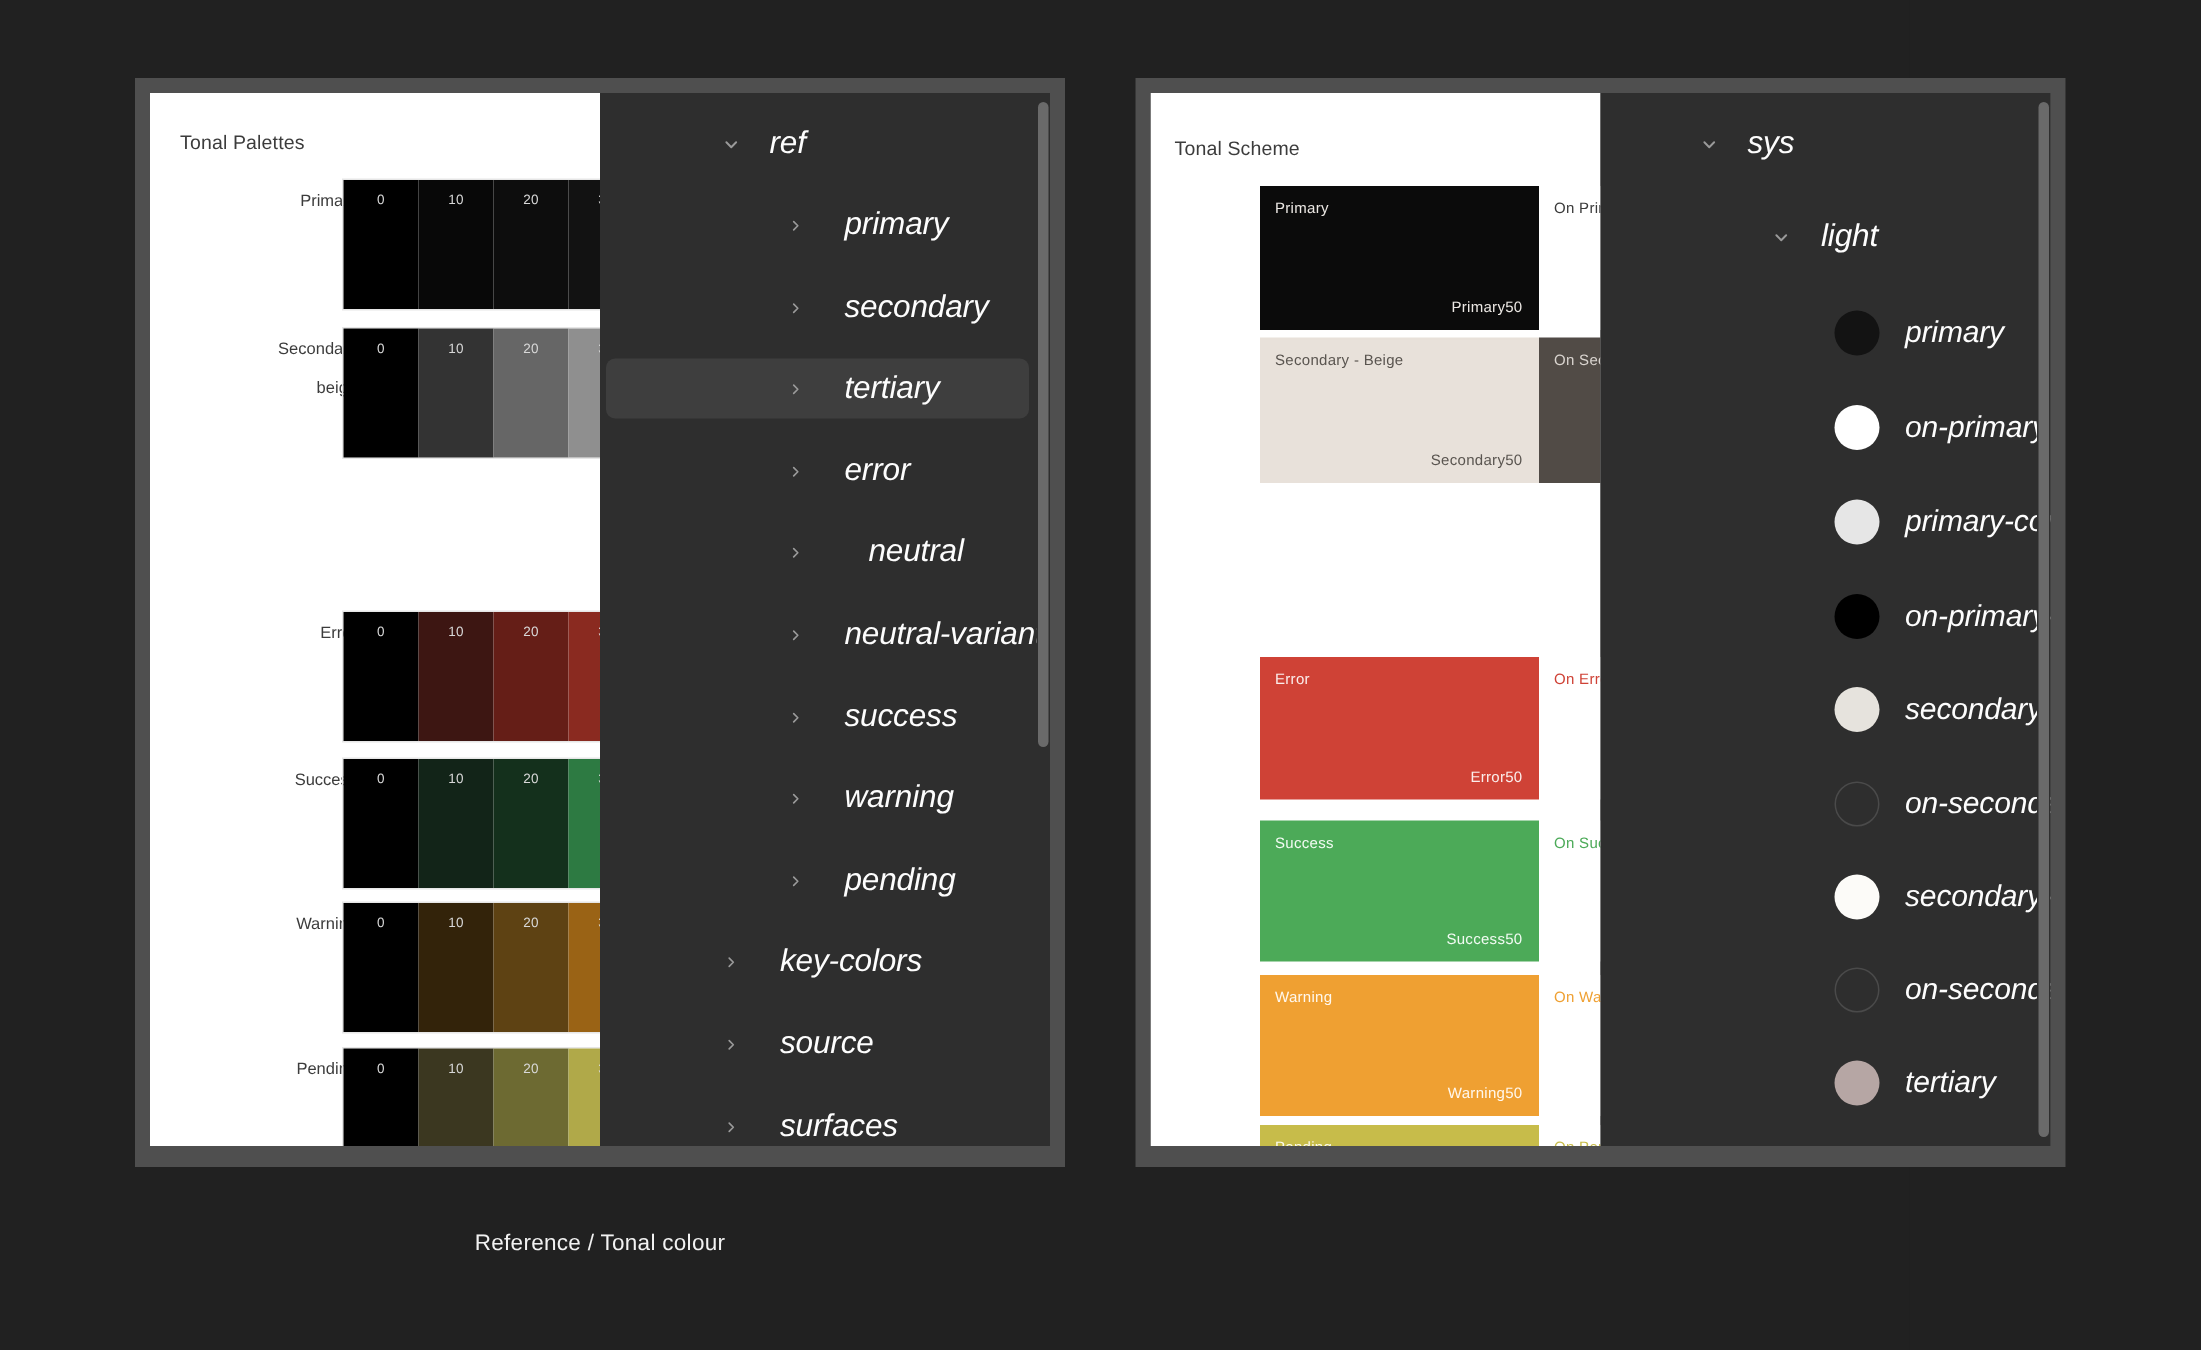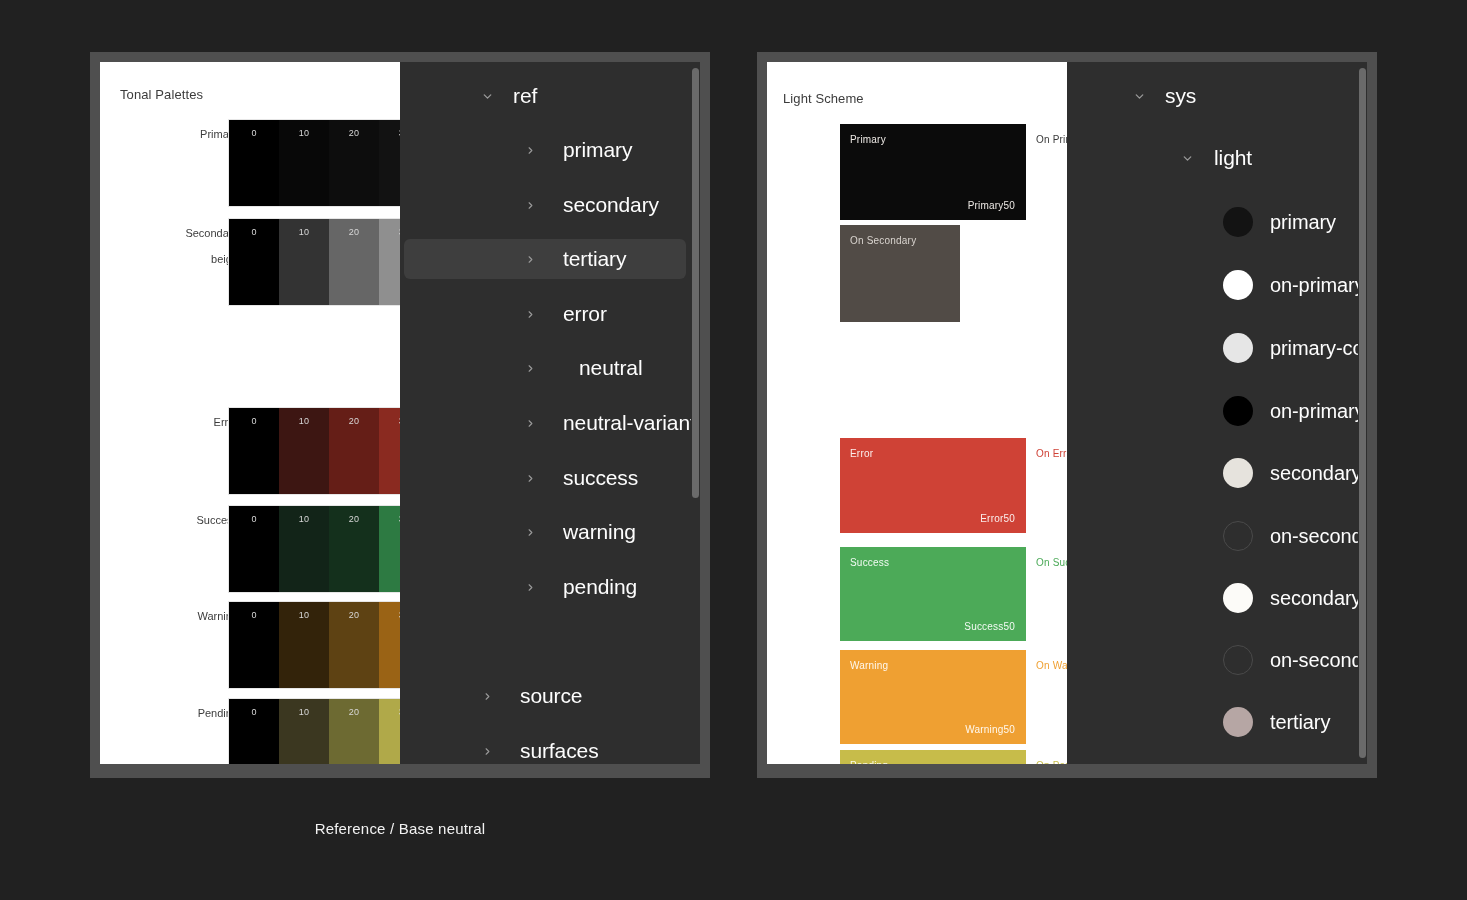--- a/index.html
+++ b/index.html
@@ -117,20 +117,21 @@
     color: #9a9a9a;
     font-size: 13px;
     line-height: 1;
     display: inline-block;
   }
   .chev svg { display: block; margin: 0 auto; }
   .tree-label {
     color: #fdfdfd;
     font-size: 21px;
     letter-spacing: -.1px;
+    font-style: italic;
   }
   .tree-label.sm { font-size: 20px; }
   .dot {
     flex: none;
     width: 30px; height: 30px;
     border-radius: 50%;
     margin-right: 17px;
   }
   .scrollbar {
     position: absolute;
@@ -362,20 +363,28 @@
 
         <div class="tree-row" style="top:505px;">
           <span class="chev" style="margin-left:113px;">
             <svg width="11" height="13" viewBox="0 0 16 16">
                 <path d="M6 4l4 4-4 4" fill="none" stroke="#9a9a9a" stroke-width="1.6" stroke-linecap="round" stroke-linejoin="round"></path>
               </svg>
           </span>
           <span class="tree-label" style="margin-left:20px;">pending</span>
         </div>
 
+        <div class="tree-row" style="top:559px;">
+          <span class="chev" style="margin-left:70px;">
+            <svg width="11" height="13" viewBox="0 0 16 16">
+                <path d="M6 4l4 4-4 4" fill="none" stroke="#9a9a9a" stroke-width="1.6" stroke-linecap="round" stroke-linejoin="round"></path>
+              </svg>
+          </span>
+          <span class="tree-label" style="margin-left:20px;">key-colors</span>
+        </div>
 
         <div class="tree-row" style="top:614px;">
           <span class="chev" style="margin-left:70px;">
             <svg width="11" height="13" viewBox="0 0 16 16">
                 <path d="M6 4l4 4-4 4" fill="none" stroke="#9a9a9a" stroke-width="1.6" stroke-linecap="round" stroke-linejoin="round"></path>
               </svg>
           </span>
           <span class="tree-label" style="margin-left:20px;">source</span>
         </div>
 
@@ -389,39 +398,43 @@
         </div>
 
         <div class="scrollbar">
           <i style="top:6px; height:430px;"></i>
         </div>
       </div>
 
     </div>
   </div>
 
-  <div class="caption" style="left:90px; top:820px; width:620px;">Reference / Base neutral</div>
+  <div class="caption" style="left:90px; top:820px; width:620px;">Reference / Tonal colour</div>
 
   <div class="card" style="left:757px; top:52px; width:620px; height:726px;">
     <div class="card-inner">
 
       <div class="preview" style="width:300px;">
-        <div class="preview-title" style="left:16px; top:29px;">Light Scheme</div>
+        <div class="preview-title" style="left:16px; top:29px;">Tonal Scheme</div>
 
         <div class="ls-row" style="left:73px; top:62px; height:96px;">
           <div class="ls-main" style="background:#0b0b0b;">
             <span class="r-name" style="color:#ece8e4;">Primary</span>
             <span class="r-token" style="color:#ece8e4;">Primary50</span>
           </div>
           <div class="ls-on" style="background:#ffffff;">
             <span class="r-name" style="color:#3a3a3a;">On Primary</span>
           </div>
         </div>
 
         <div class="ls-row" style="left:73px; top:163px; height:97px;">
+          <div class="ls-main" style="background:#e8e1da;">
+            <span class="r-name" style="color:#5a5550;">Secondary - Beige</span>
+            <span class="r-token" style="color:#5a5550;">Secondary50</span>
+          </div>
           <div class="ls-on" style="background:#514b46;">
             <span class="r-name" style="color:#d9d4cf;">On Secondary</span>
           </div>
         </div>
 
         <div class="ls-row" style="left:73px; top:376px; height:95px;">
           <div class="ls-main" style="background:#cf4236;">
             <span class="r-name" style="color:#fbeeec;">Error</span>
             <span class="r-token" style="color:#fbeeec;">Error50</span>
           </div>

